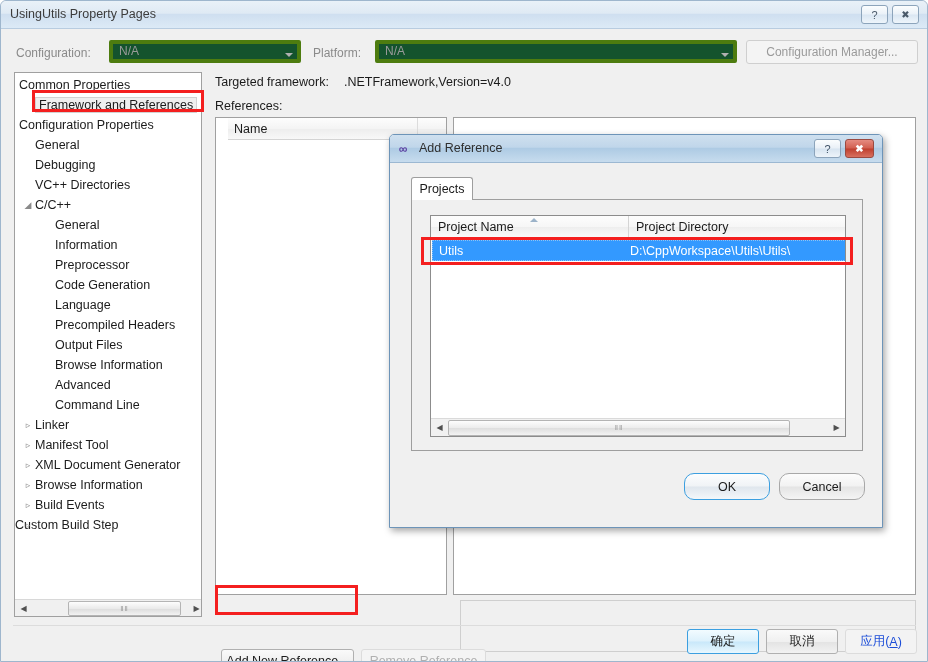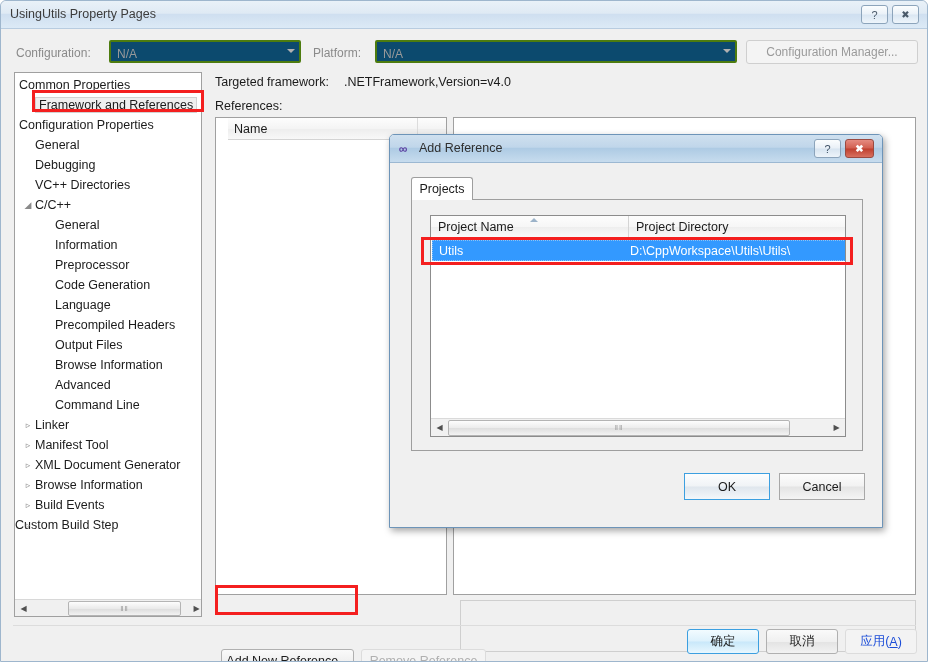--- a/index.html
+++ b/index.html
@@ -52,24 +52,24 @@
   
   .cfg-label {
     position: absolute;
     font-size: 12px;
     color: #8a8a8a;
     white-space: nowrap;
   }
   .combo {
     position: absolute;
     height: 23px;
-    background: #0c4a6e;
-    border: 2px solid #4d7c0f;
+    background: #14532d;
+    border: 4px solid #4d7c0f;
     border-radius: 2px;
-    display: flex; align-items: flex-end;
+    display: flex; align-items: flex-start;
   }
   .combo .cval {
     padding-left: 6px;
     font-size: 12px;
     color: #9a9a9a;
     flex: 1;
     white-space: nowrap; overflow: hidden;
   }
   .combo .carrow {
     width: 17px; height: 21px;
@@ -390,21 +390,21 @@
     height: 16px;
     background: linear-gradient(to bottom,#fdfdfd,#ececec 50%,#dedede 51%,#f3f3f3);
     border: 1px solid #b4b4b4;
     border-radius: 2px;
     display: flex; align-items: center; justify-content: center;
     font-size: 8px; color: #9a9a9a; letter-spacing: 1px;
   }
   .ar-btn {
     position: absolute; top: 310px;
     width: 86px; height: 27px;
-    border-radius: 0;
+    border-radius: 10px;
     display: flex; align-items: center; justify-content: center;
     font-size: 12.5px; color: #1b1b1b;
   }
   #ar-ok {
     left: 294px;
     border: 1px solid #3c9fe0;
     background: linear-gradient(to bottom,#fcfdfe,#f0f3f6 48%,#dfe6ed 52%,#f4f7fa);
   }
   #ar-cancel {
     left: 389px;

